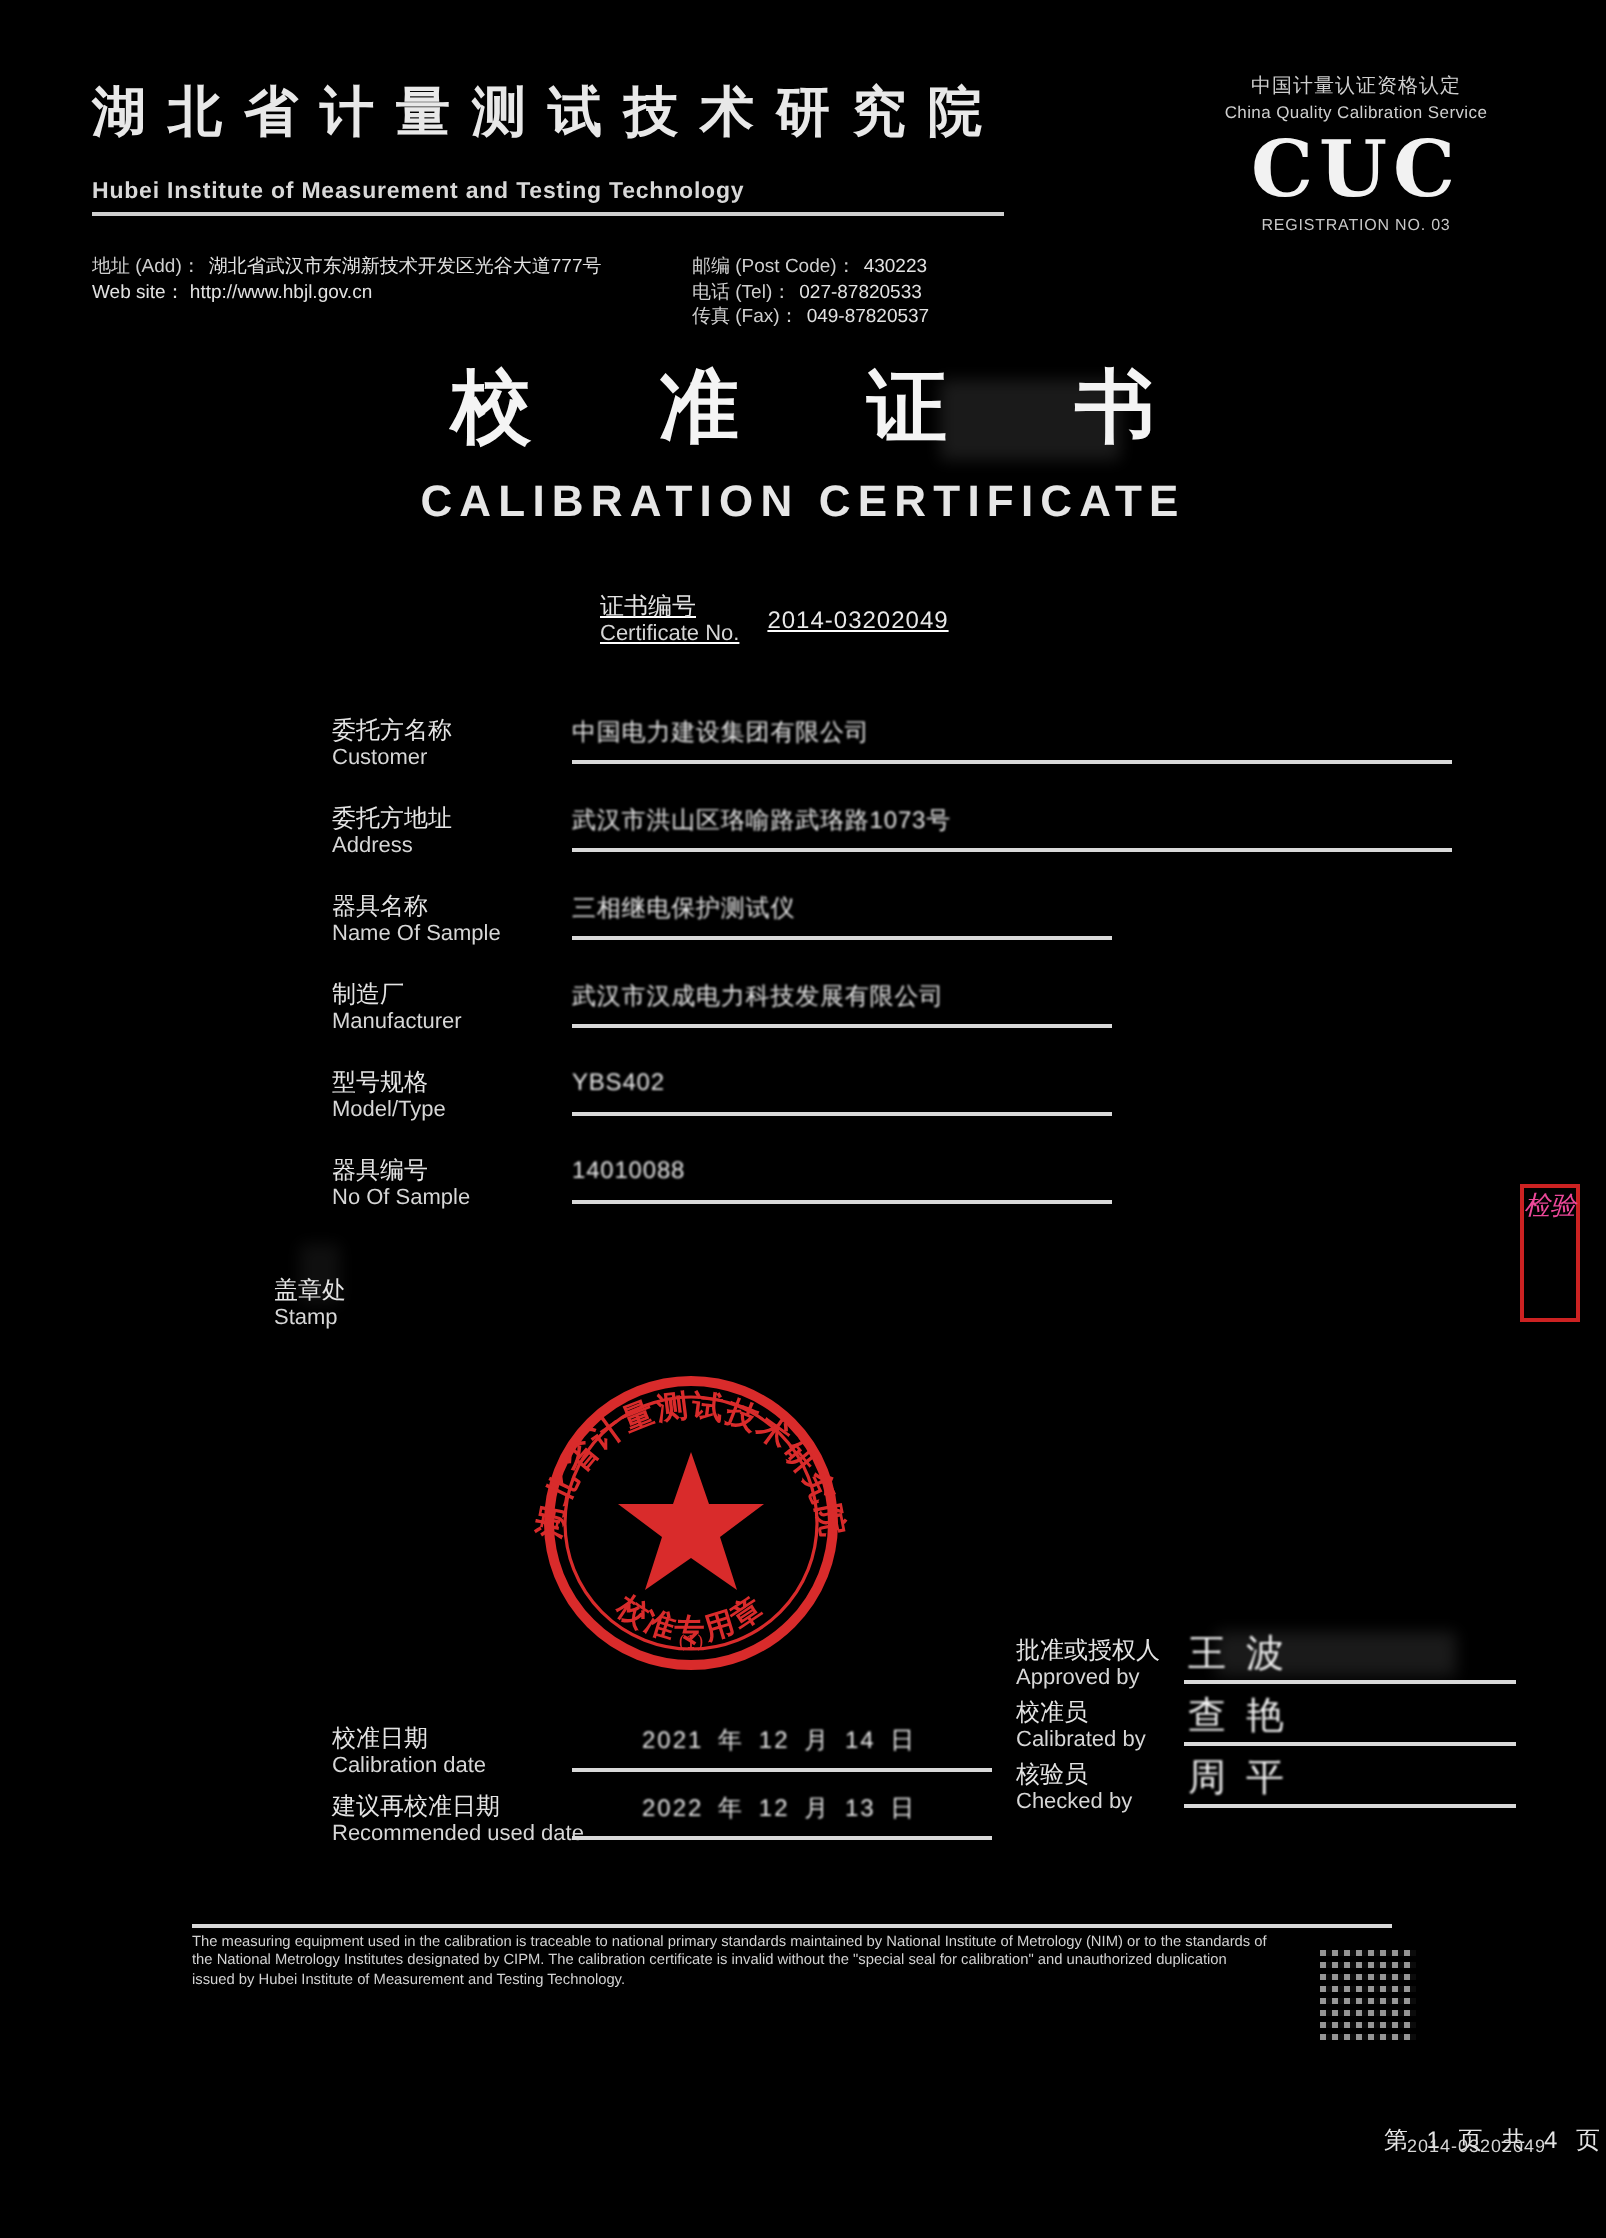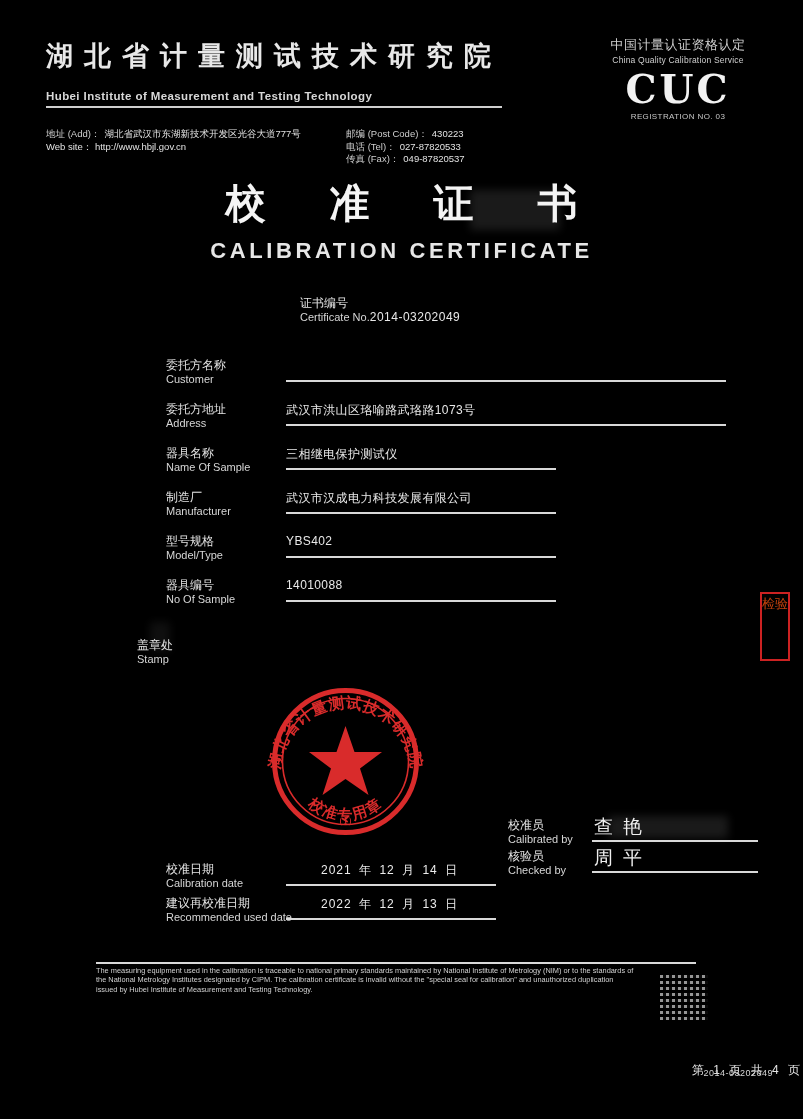--- a/index.html
+++ b/index.html
@@ -48,21 +48,21 @@
   .hdr-col-l{position:absolute;left:0;top:86px;width:290px;}
   .hdr-col-m{position:absolute;left:300px;top:86px;width:200px;}
   .hdr-row{display:flex;gap:4px;white-space:nowrap;}
   .hdr-k{color:#cfcfcf;}
   .hdr-v{color:#e2e2e2;}
 
   
   .cuc{
     position:absolute;right:0;top:-2px;width:160px;text-align:center;
   }
-  .cuc-cn{font-size:13px;letter-spacing:.5px;color:#cfcfcf;filter:blur(.3px);}
+  .cuc-cn{font-size:10px;letter-spacing:.5px;color:#cfcfcf;filter:blur(.3px);}
   .cuc-en{font-size:8.5px;letter-spacing:.2px;color:#cfcfcf;margin-top:1px;filter:blur(.3px);}
   .cuc-big{
     font-family:"DejaVu Serif", serif;
     font-size:39px;font-weight:bold;letter-spacing:3px;color:#f2f2f2;
     line-height:44px;margin-top:2px;
   }
   .cuc-reg{font-size:8px;letter-spacing:.4px;color:#c8c8c8;margin-top:1px;filter:blur(.3px);}
 
   
   .title-cn{
@@ -75,21 +75,21 @@
   }
   .title-en{
     position:absolute;left:0;right:0;top:238px;text-align:center;
     font-size:22px;font-weight:bold;letter-spacing:3.6px;color:#e6e6e6;
     filter:blur(.35px);
   }
 
   
   .certno{
     position:absolute;left:300px;top:296px;width:400px;
-    display:flex;align-items:flex-end;
+    display:flex;align-items:center;gap:14px;text-decoration:underline;
   }
   .lbl{
     font-size:12px;line-height:14px;color:#e4e4e4;white-space:nowrap;
     filter:blur(.3px);
   }
   .lbl .en{font-size:11px;display:block;color:#d6d6d6;}
   .certno .val{font-size:12px;color:#e8e8e8;letter-spacing:.5px;filter:blur(.35px);}
 
   
   .fields{position:absolute;left:166px;top:358px;width:560px;}
@@ -113,24 +113,25 @@
   
   .seal{
     position:absolute;left:258px;top:674px;width:175px;height:175px;
   }
   .seal svg{display:block;}
 
   
   .side-stamp{
     position:absolute;left:760px;top:592px;width:26px;height:62px;
     border:2px solid #cc2222;
-    color:#c2410c;font-size:13px;line-height:13px;
+    color:#ec4899;font-size:13px;line-height:13px;
     font-family:"DejaVu Serif", serif;
     text-align:center;padding-top:3px;
     letter-spacing:0;
+    font-style:italic;
   }
 
   
   .sigs{position:absolute;left:508px;top:818px;width:250px;}
   .sigrow{position:relative;height:31px;}
   .sigrow .lblbox{position:absolute;left:0;top:0;width:78px;}
   .sigrow .sigval{
     position:absolute;left:86px;top:-4px;
     font-family:"DejaVu Serif", serif;
     font-size:19px;color:#efefef;letter-spacing:2px;
@@ -243,20 +244,21 @@
     <div class="val">2014-03202049</div>
   </div>
 
   <div class="fields">
 
     <div class="frow">
       <div class="lblbox lbl">
         <span>委托方名称</span>
         <span class="en">Customer</span>
       </div>
+      <div class="valbox">中国电力建设集团有限公司</div>
       <div class="underline"></div>
     </div>
 
     <div class="frow">
       <div class="lblbox lbl">
         <span>委托方地址</span>
         <span class="en">Address</span>
       </div>
       <div class="valbox">武汉市洪山区珞喻路武珞路1073号</div>
       <div class="underline"></div>
@@ -321,20 +323,28 @@
       </text>
       <text x="87.5" y="150" font-family="DejaVu Serif, serif" font-size="9" fill="#d92b2b" text-anchor="middle">(1)</text>
     </svg>
   </div>
 
   <div class="side-stamp">检验</div>
 
   <div class="sigs">
     <div class="sigrow">
       <div class="lblbox lbl">
+        <span>批准或授权人</span>
+        <span class="en">Approved by</span>
+      </div>
+      <div class="sigval">王 波</div>
+      <div class="underline"></div>
+    </div>
+    <div class="sigrow">
+      <div class="lblbox lbl">
         <span>校准员</span>
         <span class="en">Calibrated by</span>
       </div>
       <div class="sigval">查 艳</div>
       <div class="underline"></div>
     </div>
     <div class="sigrow">
       <div class="lblbox lbl">
         <span>核验员</span>
         <span class="en">Checked by</span>

